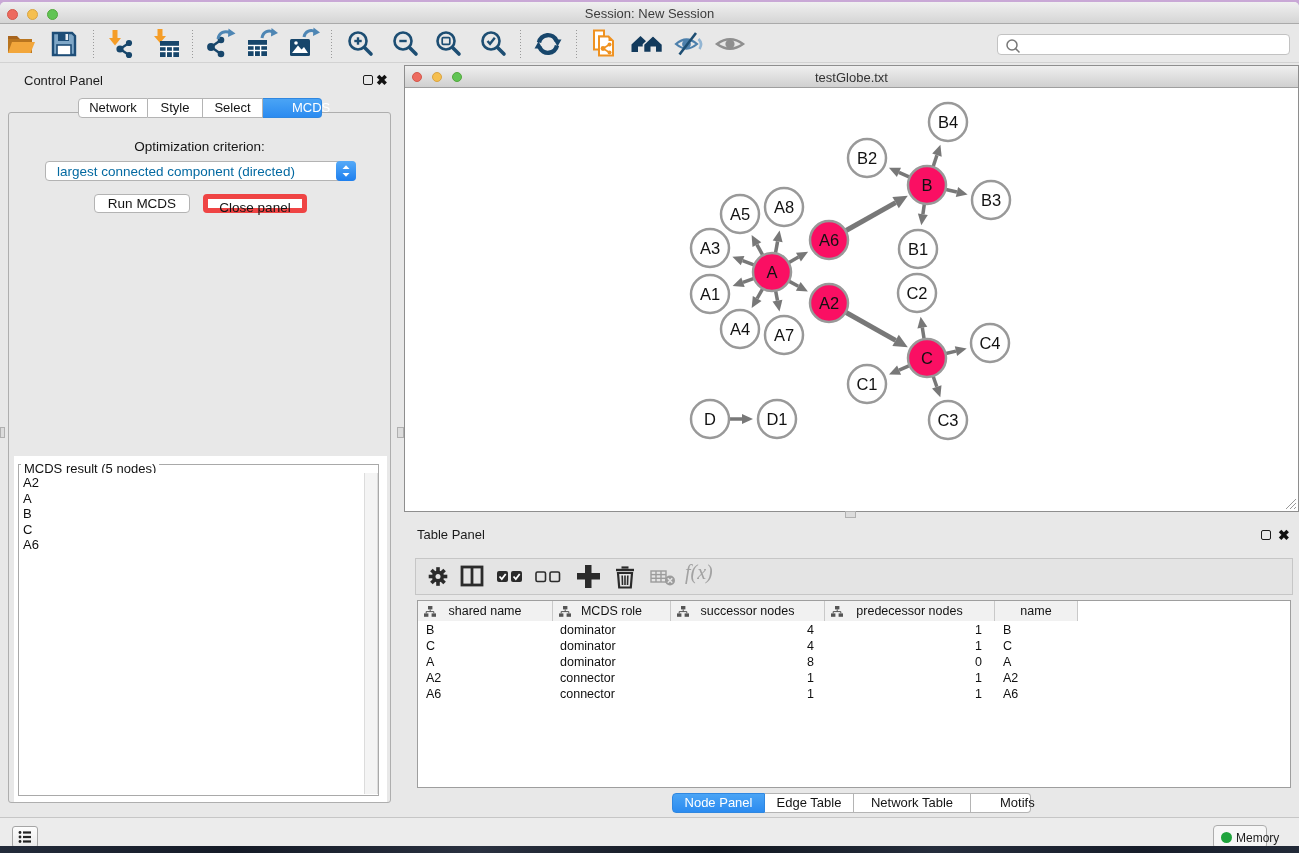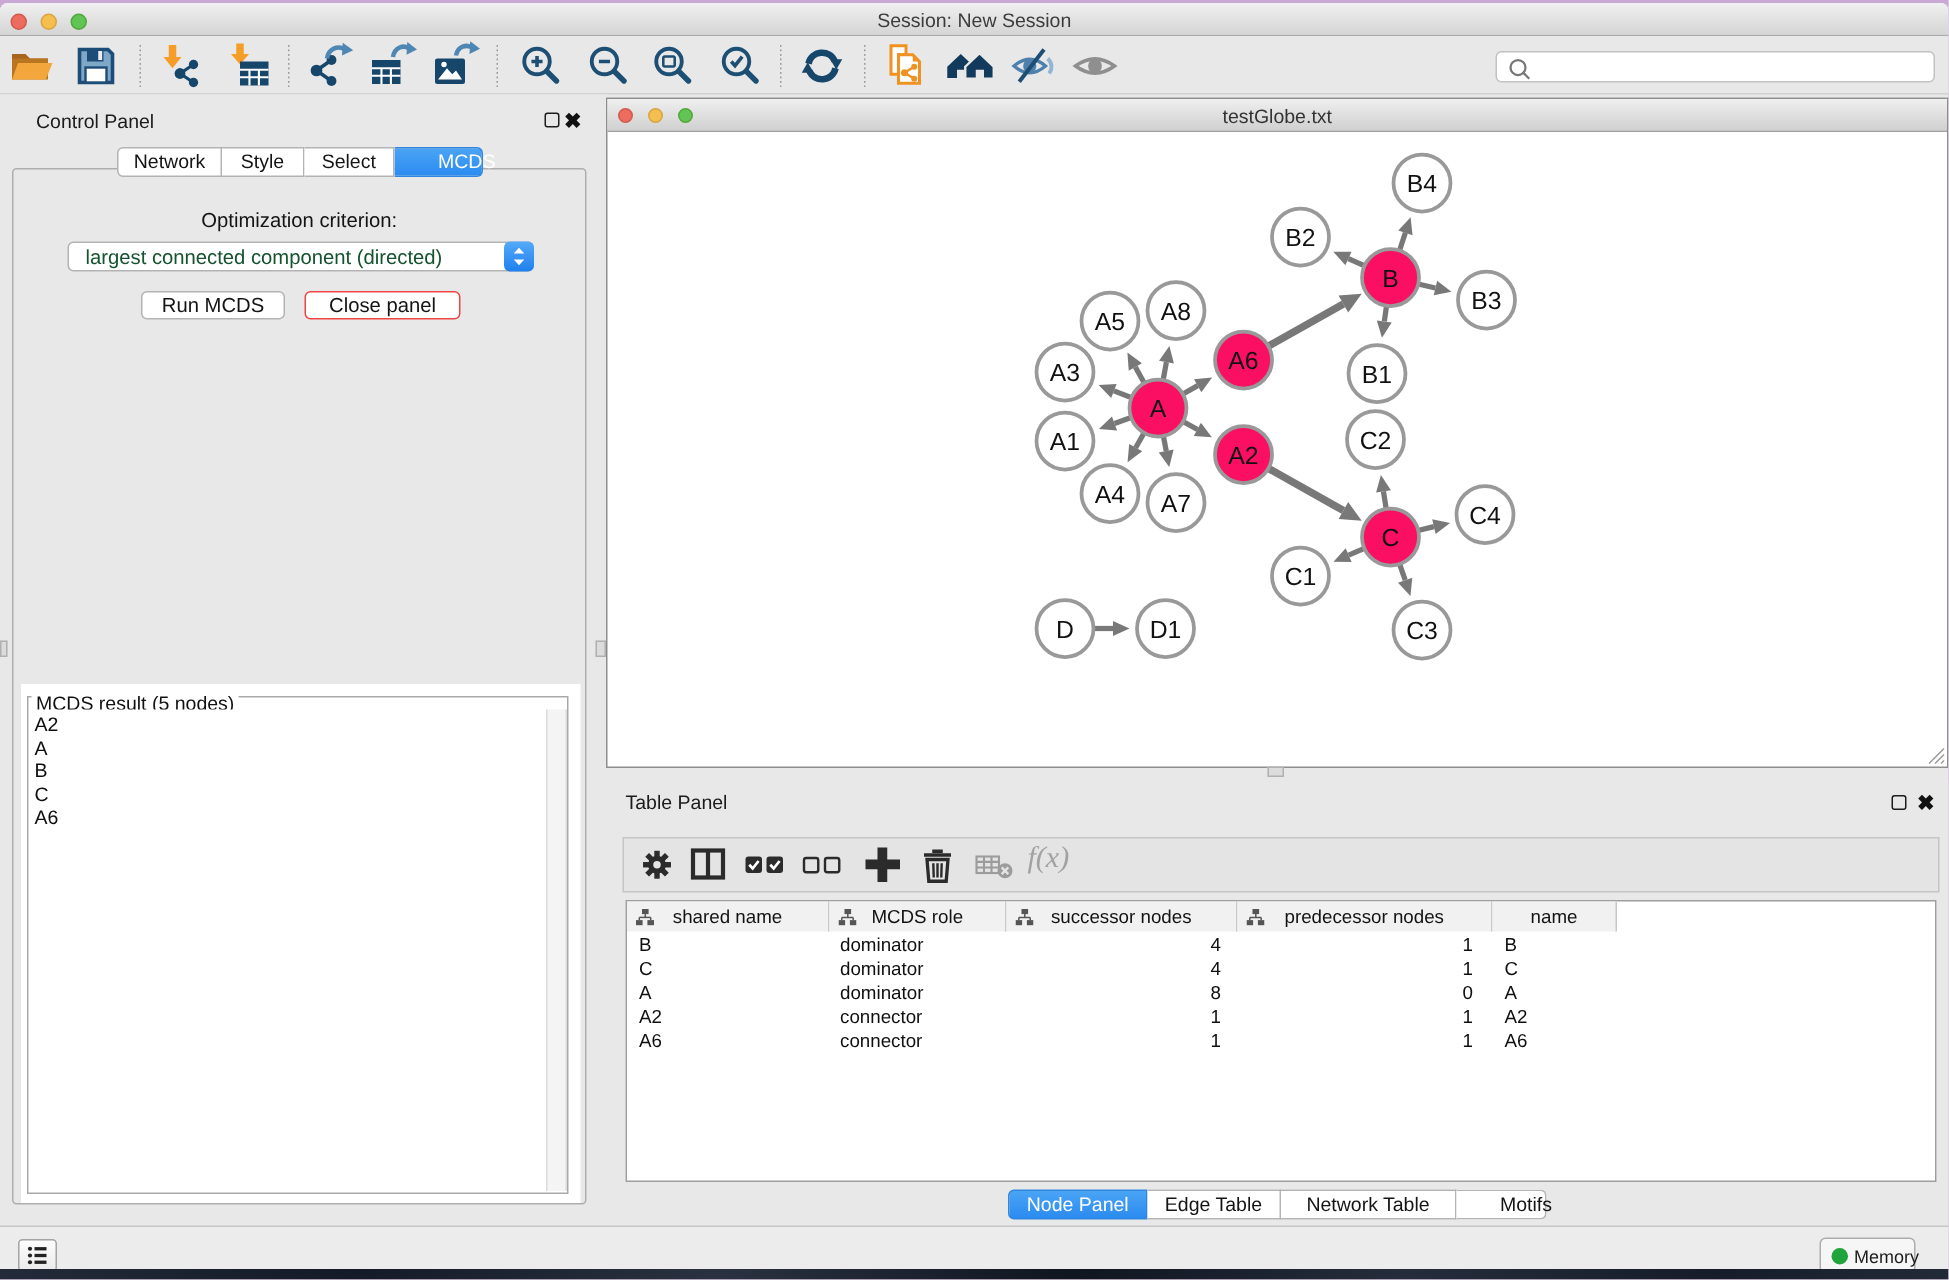--- a/index.html
+++ b/index.html
@@ -190,30 +190,30 @@
     <div class="xbtn" style="left:376px;top:12px">✖</div>
     <div class="tabseg" style="left:78px;top:35px">
       <div class="seg" style="width:70px">Network</div>
       <div class="seg" style="width:55px">Style</div>
       <div class="seg" style="width:60px">Select</div>
       <div class="seg on" style="width:59px">MCDS</div>
     </div>
     <div id="tabpanel">
       <div class="abs" style="left:0;width:100%;top:26px;text-align:center;font-size:13.5px;color:#141414">Optimization criterion:</div>
       <div class="abs" style="left:36px;top:48px;width:311px;height:20px;background:#fff;border:1px solid #b3b3b3;border-radius:4px;">
-        <div class="abs fixw" style="left:11px;top:2px;font-size:13.5px;color:#14532d">largest connected component (directed)</div>
+        <div class="abs fixw" style="left:11px;top:2px;font-size:13.5px;color:#0369a1">largest connected component (directed)</div>
         <div class="abs" style="right:-1px;top:-1px;width:20px;height:20px;border-radius:4px;background:linear-gradient(#55aaf8,#1e7fee);">
           <svg width="20" height="20" viewBox="0 0 20 20">
             <path d="M6.5 8 L10 4.2 L13.5 8 Z" fill="#fff"></path>
             <path d="M6.5 12 L10 15.8 L13.5 12 Z" fill="#fff"></path>
           </svg>
         </div>
       </div>
       <div class="abs" style="left:85px;top:81px;width:96px;height:19px;background:#fff;border:1px solid #b3b3b3;border-radius:4px;text-align:center;font-size:13.5px;line-height:17px;color:#141414">Run MCDS</div>
-      <div class="abs" style="left:194px;top:81px;width:104px;height:19px;background:#fff;border:1px solid #ef4444;border-radius:4px;text-align:center;font-size:13.5px;line-height:17px;color:#141414">Close panel</div>
+      <div class="abs" style="left:194px;top:81px;width:104px;height:19px;background:#fff;border:5px solid #ef4444;border-radius:4px;text-align:center;font-size:13.5px;line-height:17px;color:#141414">Close panel</div>
       <div class="abs" style="left:5px;top:343px;width:373px;height:346px;background:#fff;">
         <div class="abs" style="left:4px;top:8px;width:361px;height:332px;border:1px solid #a9a9a9;"></div>
         <div class="abs fixw" style="left:7px;top:1px;background:#fff;padding:4px 3px;font-size:13px;color:#111">MCDS result (5 nodes)</div>
         <div class="abs" style="left:6px;top:17px;width:357px;height:321px;background:#fff;font-size:13px;color:#0e0e0e;line-height:15.6px;padding-left:3px;padding-top:2px">A2<br>A<br>B<br>C<br>A6</div>
         <div class="abs" style="right:9px;top:17px;width:14px;height:321px;background:#f4f4f4;border-left:1px solid #dcdcdc;border-right:1px solid #dcdcdc;"></div>
       </div>
     </div>
   </div>
   <div id="netwin">
     <div id="nettitle">
@@ -463,21 +463,21 @@
         <g fill="#222">
               <circle cx="7" cy="5.5" r="1.4"></circle>
               <circle cx="7" cy="10" r="1.4"></circle>
               <circle cx="7" cy="14.5" r="1.4"></circle>
         <rect x="10" y="4.4" width="8" height="2.2"></rect>
               <rect x="10" y="8.9" width="8" height="2.2"></rect>
               <rect x="10" y="13.4" width="8" height="2.2"></rect>
             </g>
       </svg>
     </div>
-    <div class="abs" style="left:1213px;top:7px;width:64px;height:24px;background:#f6f6f6;border:1px solid #adadad;border-radius:4px">
+    <div class="abs" style="left:1213px;top:7px;width:54px;height:24px;background:#f6f6f6;border:1px solid #adadad;border-radius:4px">
       <div class="abs" style="left:7px;top:6px;width:11px;height:11px;border-radius:50%;background:#1fa33c"></div>
       <div class="abs fixw" style="left:22px;top:5px;font-size:12px;color:#1d1d1d">Memory</div>
     </div>
   </div>
 </div>
 <div class="abs" style="left:397px;top:427px;width:7px;height:11px;background:#dcdcdc;border:1px solid #b0b0b0;z-index:6"></div>
 <div class="abs" style="left:0px;top:427px;width:5px;height:11px;background:#dcdcdc;border:1px solid #b0b0b0;z-index:6"></div>
 <div class="abs" style="left:845px;top:511px;width:11px;height:7px;background:#dcdcdc;border:1px solid #b0b0b0;z-index:6"></div>
 <div id="desk"></div>
 </div>

